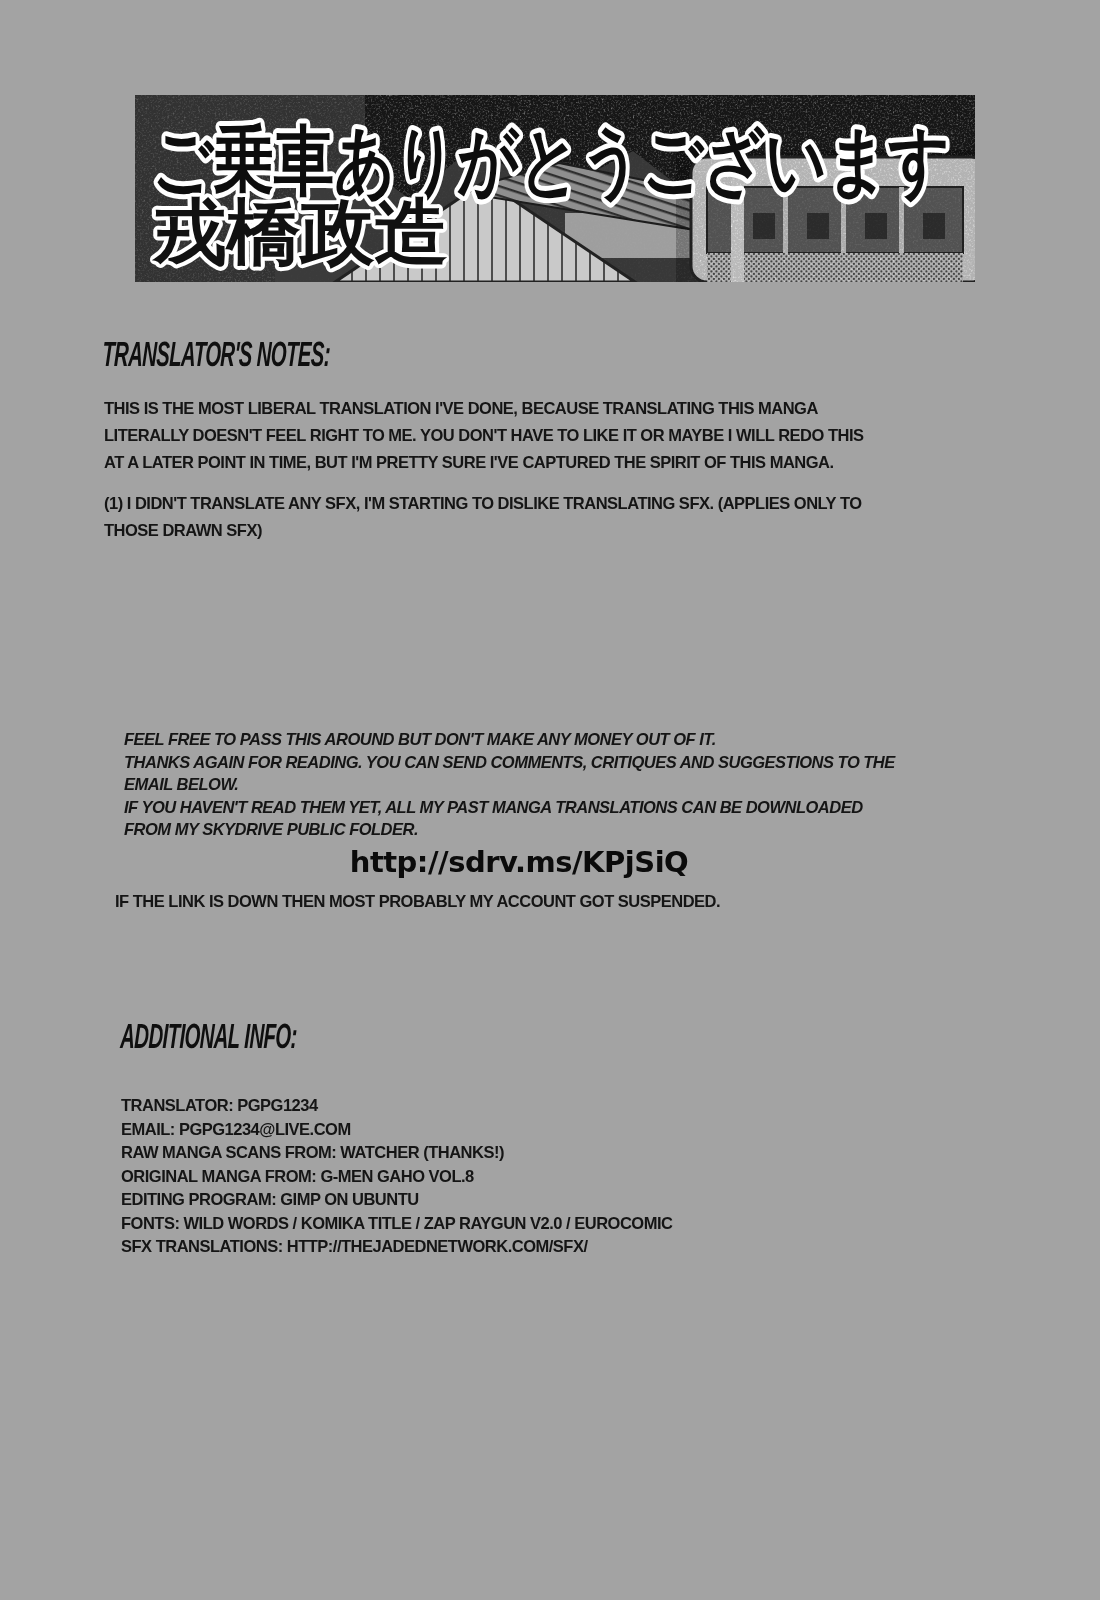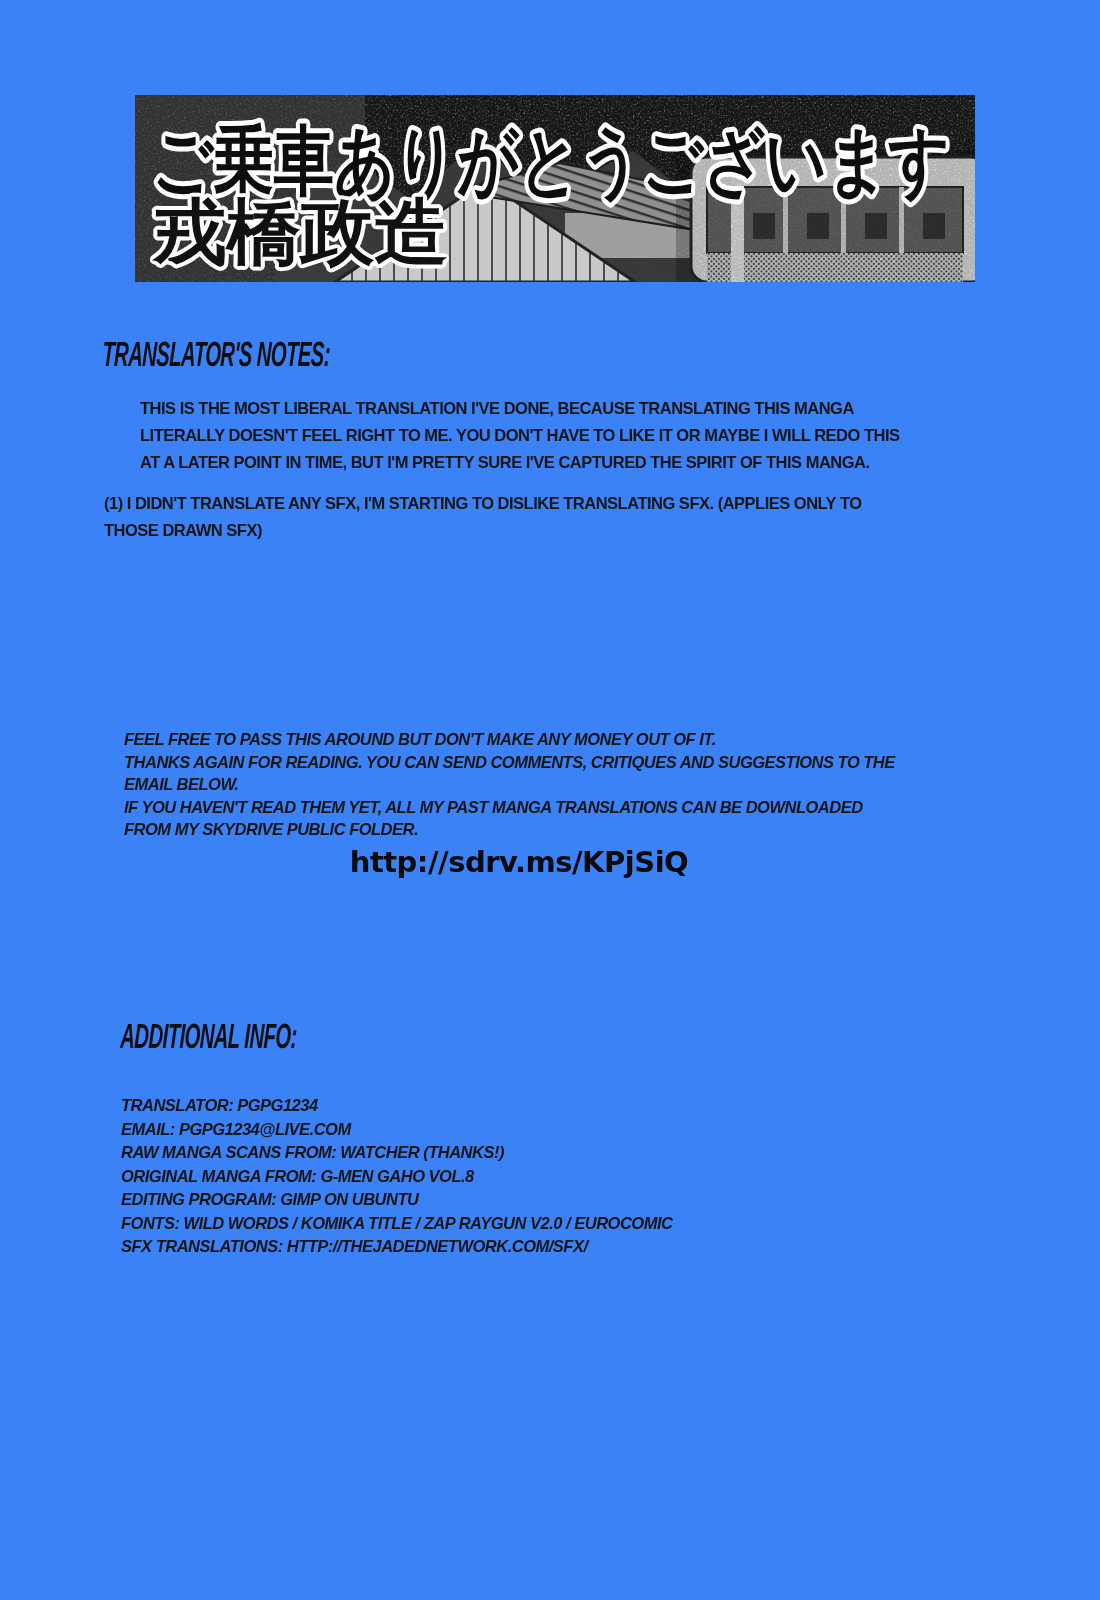--- a/index.html
+++ b/index.html
@@ -1,17 +1,17 @@
 <!DOCTYPE html>
 <html><head>
 <meta charset="utf-8">
 <style>
   html,body { margin:0; padding:0; background:#ffffff; }
   .page {
-    position:relative; width:1100px; height:1600px; background:#3b82f6;
+    position:relative; width:1100px; height:1600px; background:#a3a3a3;
     overflow:hidden; color:#141414;
     font-family:"Liberation Sans", sans-serif;
   }
   
   .banner {
     position:absolute; left:135px; top:95px; width:840px; height:187px;
   }
   .banner svg { display:block; width:840px; height:187px; }
   
   .display-heading {
@@ -21,21 +21,21 @@
     transform:scaleX(0.58) skewX(-3deg); transform-origin:left top;
     color:#0f0f0f;
   }
   
   .comic-text {
     position:absolute; white-space:pre-line;
     font-weight:bold; font-size:16.5px; letter-spacing:-0.5px;
     line-height:27px; color:#151515;
   }
   .tight { line-height:22.5px; }
-  .info-lines { line-height:23.5px;font-style:italic; }
+  .info-lines { line-height:23.5px; }
   .url-line {
     position:absolute; left:104px; top:845px; width:830px;
     text-align:center;
     font-family:"DejaVu Sans", sans-serif;
     font-weight:bold; font-size:29px; letter-spacing:-0.5px;
     color:#0b0b0b; white-space:nowrap;
   }
 </style>
 </head>
 <body>
@@ -93,36 +93,37 @@
         <rect x="556" y="62" width="296" height="125" filter="url(#grain)" opacity="0.25"></rect>
       </g>
 
       <text x="17" y="92" font-family="DejaVu Sans, sans-serif" font-weight="bold" font-size="76" textLength="798" lengthAdjust="spacingAndGlyphs" fill="#0d0d0d" stroke="#ffffff" stroke-width="10" paint-order="stroke" stroke-linejoin="round">ご乗車ありがとうございます</text>
       <text x="18" y="162" font-family="DejaVu Serif, serif" font-weight="bold" font-size="72" textLength="295" lengthAdjust="spacingAndGlyphs" fill="#111111" stroke="#ffffff" stroke-width="8" paint-order="stroke" stroke-linejoin="round">戎橋政造</text>
     </svg>
   </div>
 
   <div class="display-heading" style="left:103px; top:334px;">TRANSLATOR'S NOTES:</div>
 
-  <div class="comic-text" style="left:104px; top:395px; width:900px;margin-left:36px;">THIS IS THE MOST LIBERAL TRANSLATION I'VE DONE, BECAUSE TRANSLATING THIS MANGA
+  <div class="comic-text" style="left:104px; top:395px; width:900px;">THIS IS THE MOST LIBERAL TRANSLATION I'VE DONE, BECAUSE TRANSLATING THIS MANGA
 LITERALLY DOESN'T FEEL RIGHT TO ME. YOU DON'T HAVE TO LIKE IT OR MAYBE I WILL REDO THIS
 AT A LATER POINT IN TIME, BUT I'M PRETTY SURE I'VE CAPTURED THE SPIRIT OF THIS MANGA.</div>
 
   <div class="comic-text" style="left:104px; top:490px; width:900px;">(1) I DIDN'T TRANSLATE ANY SFX, I'M STARTING TO DISLIKE TRANSLATING SFX. (APPLIES ONLY TO
 THOSE DRAWN SFX)</div>
 
 
   <div class="comic-text tight" style="left:124px; top:728px; width:900px;font-style:italic;">FEEL FREE TO PASS THIS AROUND BUT DON'T MAKE ANY MONEY OUT OF IT.
 THANKS AGAIN FOR READING. YOU CAN SEND COMMENTS, CRITIQUES AND SUGGESTIONS TO THE
 EMAIL BELOW.
 IF YOU HAVEN'T READ THEM YET, ALL MY PAST MANGA TRANSLATIONS CAN BE DOWNLOADED
 FROM MY SKYDRIVE PUBLIC FOLDER.</div>
 
   <div class="url-line">http://sdrv.ms/KPjSiQ</div>
 
+  <div class="comic-text" style="left:115px; top:888px; width:900px;">IF THE LINK IS DOWN THEN MOST PROBABLY MY ACCOUNT GOT SUSPENDED.</div>
 
   <div class="display-heading" style="left:121px; top:1016px;">ADDITIONAL INFO:</div>
 
   <div class="comic-text info-lines" style="left:121px; top:1094px; width:900px;">TRANSLATOR: PGPG1234
 EMAIL: PGPG1234@LIVE.COM
 RAW MANGA SCANS FROM: WATCHER (THANKS!)
 ORIGINAL MANGA FROM: G-MEN GAHO VOL.8
 EDITING PROGRAM: GIMP ON UBUNTU
 FONTS: WILD WORDS / KOMIKA TITLE / ZAP RAYGUN V2.0 / EUROCOMIC
 SFX TRANSLATIONS: HTTP://THEJADEDNETWORK.COM/SFX/</div>

